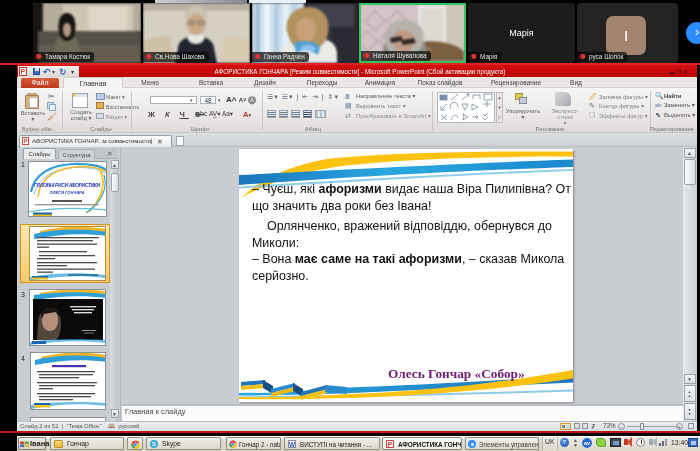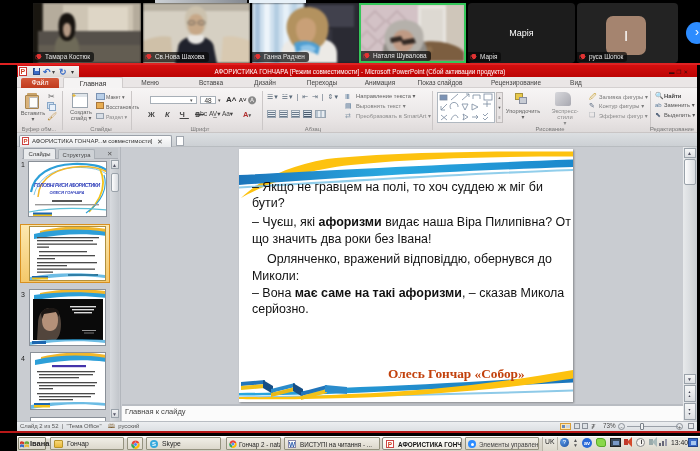--- a/index.html
+++ b/index.html
@@ -375,26 +375,25 @@
       <path d="M24,231 L34,237 L34,245 L24,239 Z" fill="#164f86"></path>
       <path d="M32,240 L56,234 L56,238 L32,244 Z" fill="#2b8ccc"></path>
       <path d="M32,244 L56,238 L56,242 L32,248 Z" fill="#e8b816"></path>
       <path d="M54,234 L64,240 L64,248 L54,242 Z" fill="#164f86"></path>
       <path d="M62,243 L88,236 L88,240 L62,247 Z" fill="#2175bb"></path>
       <path d="M62,247 L88,240 L88,244 L62,251 Z" fill="#f2c21a"></path>
       <path d="M86,236 L108,238 L108,245 L86,243 Z" fill="#2b8ccc"></path>
     </g>
   </svg>
   <div class="abs sldtxt" style="left:13px;top:29.5px;width:322px;">
-    <div>– Якщо не гравцем на полі, то хоч суддею ж міг би бути?</div>
     <div style="margin-top:2.5px;">– Чуєш, які <b>афоризми</b> видає наша Віра Пилипівна? От що значить два роки без Івана!</div>
     <div style="margin-top:4px;text-indent:15px;">Орлянченко, вражений відповіддю, обернувся до Миколи:</div>
     <div>– Вона <b>має саме на такі афоризми</b>, – сказав Микола серйозно.</div>
   </div>
-  <div class="abs" style="left:149px;top:217px;font-family:'Liberation Serif',serif;font-weight:bold;font-size:13.3px;color:#c2410c;text-align:right;">Олесь Гончар «Собор»</div>
+  <div class="abs" style="left:149px;top:217px;font-family:'Liberation Serif',serif;font-weight:bold;font-size:13.3px;color:#701a75;text-align:right;">Олесь Гончар «Собор»</div>
 </div>
 
 <div class="abs" style="left:683px;top:147px;width:13px;height:274px;background:linear-gradient(90deg,#e8eaec,#cdd1d5);"></div>
 <div class="abs" style="left:683.5px;top:148px;width:12px;height:10px;background:linear-gradient(#f5f6f7,#dcdfe2);border:1px solid #9aa2aa;color:#556;font-size:5px;line-height:9px;text-align:center;">▲</div>
 <div class="abs" style="left:683.5px;top:159px;width:12px;height:26px;background:linear-gradient(90deg,#fdfdfd,#dadde2);border:1px solid #9aa2aa;border-radius:2px;"></div>
 <div class="abs" style="left:683.5px;top:374px;width:12px;height:10px;background:linear-gradient(#f5f6f7,#dcdfe2);border:1px solid #9aa2aa;color:#556;font-size:5px;line-height:9px;text-align:center;">▼</div>
 <div class="abs" style="left:683.5px;top:385px;width:12px;height:17px;background:linear-gradient(#f5f6f7,#dcdfe2);border:1px solid #9aa2aa;color:#445;font-size:3.5px;line-height:4px;text-align:center;padding-top:4px;">▲<br>▲</div>
 <div class="abs" style="left:683.5px;top:403px;width:12px;height:17px;background:linear-gradient(#f5f6f7,#dcdfe2);border:1px solid #9aa2aa;color:#445;font-size:3.5px;line-height:4px;text-align:center;padding-top:4px;">▼<br>▼</div>
 
 <div class="abs" style="left:122px;top:404px;width:561px;height:17px;background:#fbfbfb;border-top:2px solid #b8bcc2;"></div>

